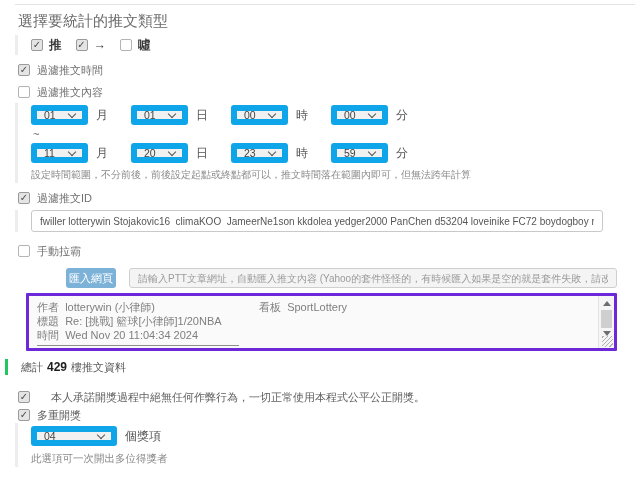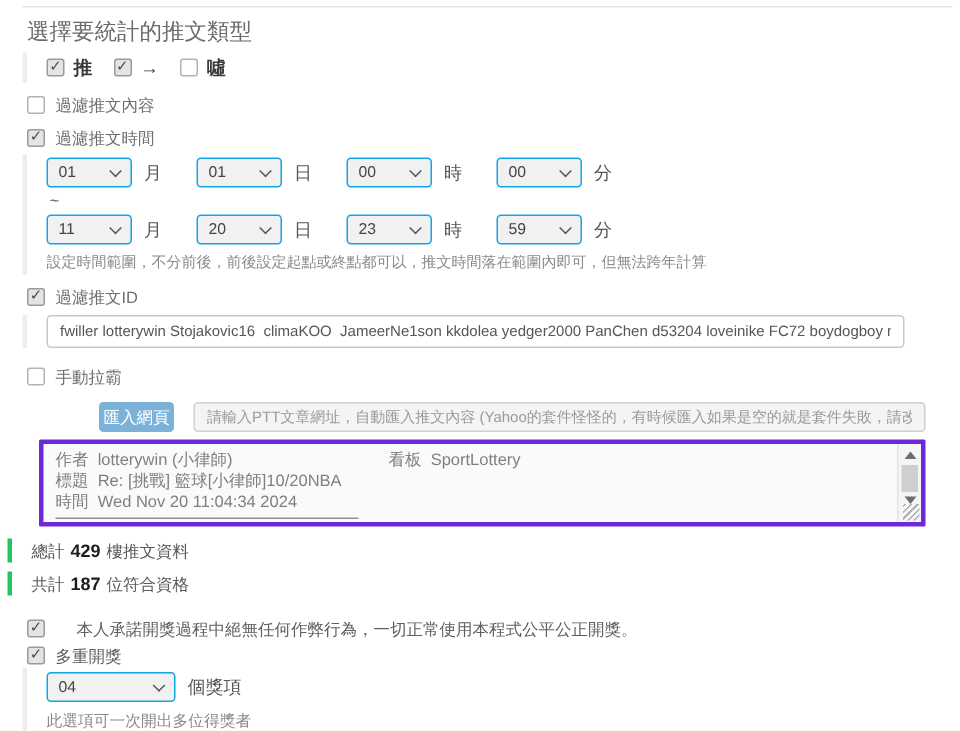--- a/index.html
+++ b/index.html
@@ -21,21 +21,21 @@
 
   .row { display:flex; align-items:center; }
   .push-row { margin-top:4px; height:20px; gap:8px; }
   .push-opt { display:flex; align-items:center; gap:6px; margin-right:6px; }
   .push-opt .lbl { font-weight:bold; font-size:12.5px; color:#3a3a3a; }
 
   .filter-row { margin:8px 0 0 18px; gap:7px; height:14px; color:#6f6f6f; }
 
   
   .sel { display:inline-flex; align-items:center; width:57px; height:20px; background:#f1f1f1;
-         border:1px solid #0ea5e9; border-radius:3px; padding-left:7px; color:#444; font-size:10.5px;justify-content:flex-end; }
+         border:6px solid #0ea5e9; border-radius:3px; padding-left:7px; color:#444; font-size:10.5px;justify-content:flex-end; }
   .sel .caret { width:6px; height:6px; border-right:1.5px solid #555; border-bottom:1.5px solid #555;
                 transform:rotate(45deg); margin:-3px 7px 0 auto; }
   .sel.wide { width:86px; }
   .unit { color:#555; font-size:12px; margin-left:8px; }
   .dt-row { display:flex; align-items:center; }
   .dt-group { display:flex; align-items:center; margin-right:23px; }
   .tilde { color:#666; margin:3px 0 3px 2px; font-size:11px; height:12px; line-height:12px; }
   .note { color:#8a8a8a; margin-top:5px; font-size:10px; height:13px; }
 
   .time-block { margin-top:4px; padding-top:2px; padding-bottom:2px; }
@@ -94,27 +94,27 @@
       <span class="cb checked"></span>
       <span class="lbl">→</span>
     </span>
     <span class="push-opt">
       <span class="cb"></span>
       <span class="lbl">噓</span>
     </span>
   </div>
 
   <div class="filter-row row">
+    <span class="cb checked"></span>
+    <span>過濾推文時間</span>
+  </div>
+
+  <div class="filter-row row">
     <span class="cb"></span>
     <span>過濾推文內容</span>
-  </div>
-
-  <div class="filter-row row">
-    <span class="cb checked"></span>
-    <span>過濾推文時間</span>
   </div>
 
   <div class="bar-block time-block">
     <div class="dt-row">
       <span class="dt-group">
         <span class="sel">
             <span>01</span>
             <span class="caret"></span>
           </span>
         <span class="unit">月</span>
@@ -192,41 +192,36 @@
   <div class="import-row">
     <button class="btn btn-import">匯入網頁</button>
     <input class="url-input" type="text" placeholder="請輸入PTT文章網址，自動匯入推文內容 (Yahoo的套件怪怪的，有時候匯入如果是空的就是套件失敗，請改用手動複製貼上，感謝orz)" style="">
   </div>
 
   <div class="ta">
     <div class="ta-content">
       <div class="ta-line1">
         <span class="cell-a"><span>作者</span>&nbsp;&nbsp;<span>lotterywin (小律師)</span></span><span>看板</span>&nbsp;&nbsp;<span>SportLottery</span>
       </div>
-      <div><span>標題</span>&nbsp;&nbsp;<span>Re: [挑戰] 籃球[小律師]10/20NBA</span></div>
+      <div><span>標題</span>&nbsp;&nbsp;<span>Re: [挑戰] 籃球[小律師]1/20NBA</span></div>
       <div><span>時間</span>&nbsp;&nbsp;<span>Wed Nov 20 11:04:34 2024</span></div>
       <div class="ta-sep"></div>
     </div>
     <div class="ta-scroll">
       <span class="arr arr-up"></span>
       <span class="thumb"></span>
       <span class="arr arr-dn"></span>
     </div>
     <span class="resize"></span>
   </div>
 
   <div class="stat-line stat1">
     <span>總計</span>
       <span class="num">429</span>
       <span>樓推文資料</span>
-  </div>
-  <div class="stat-line stat2">
-    <span>共計</span>
-      <span class="num">187</span>
-      <span>位符合資格</span>
   </div>
 
   <div class="pledge-row row">
     <span class="cb checked"></span>
     <span>本人承諾開獎過程中絕無任何作弊行為，一切正常使用本程式公平公正開獎。</span>
   </div>
 
   <div class="multi-row row">
     <span class="cb checked"></span>
     <span>多重開獎</span>

